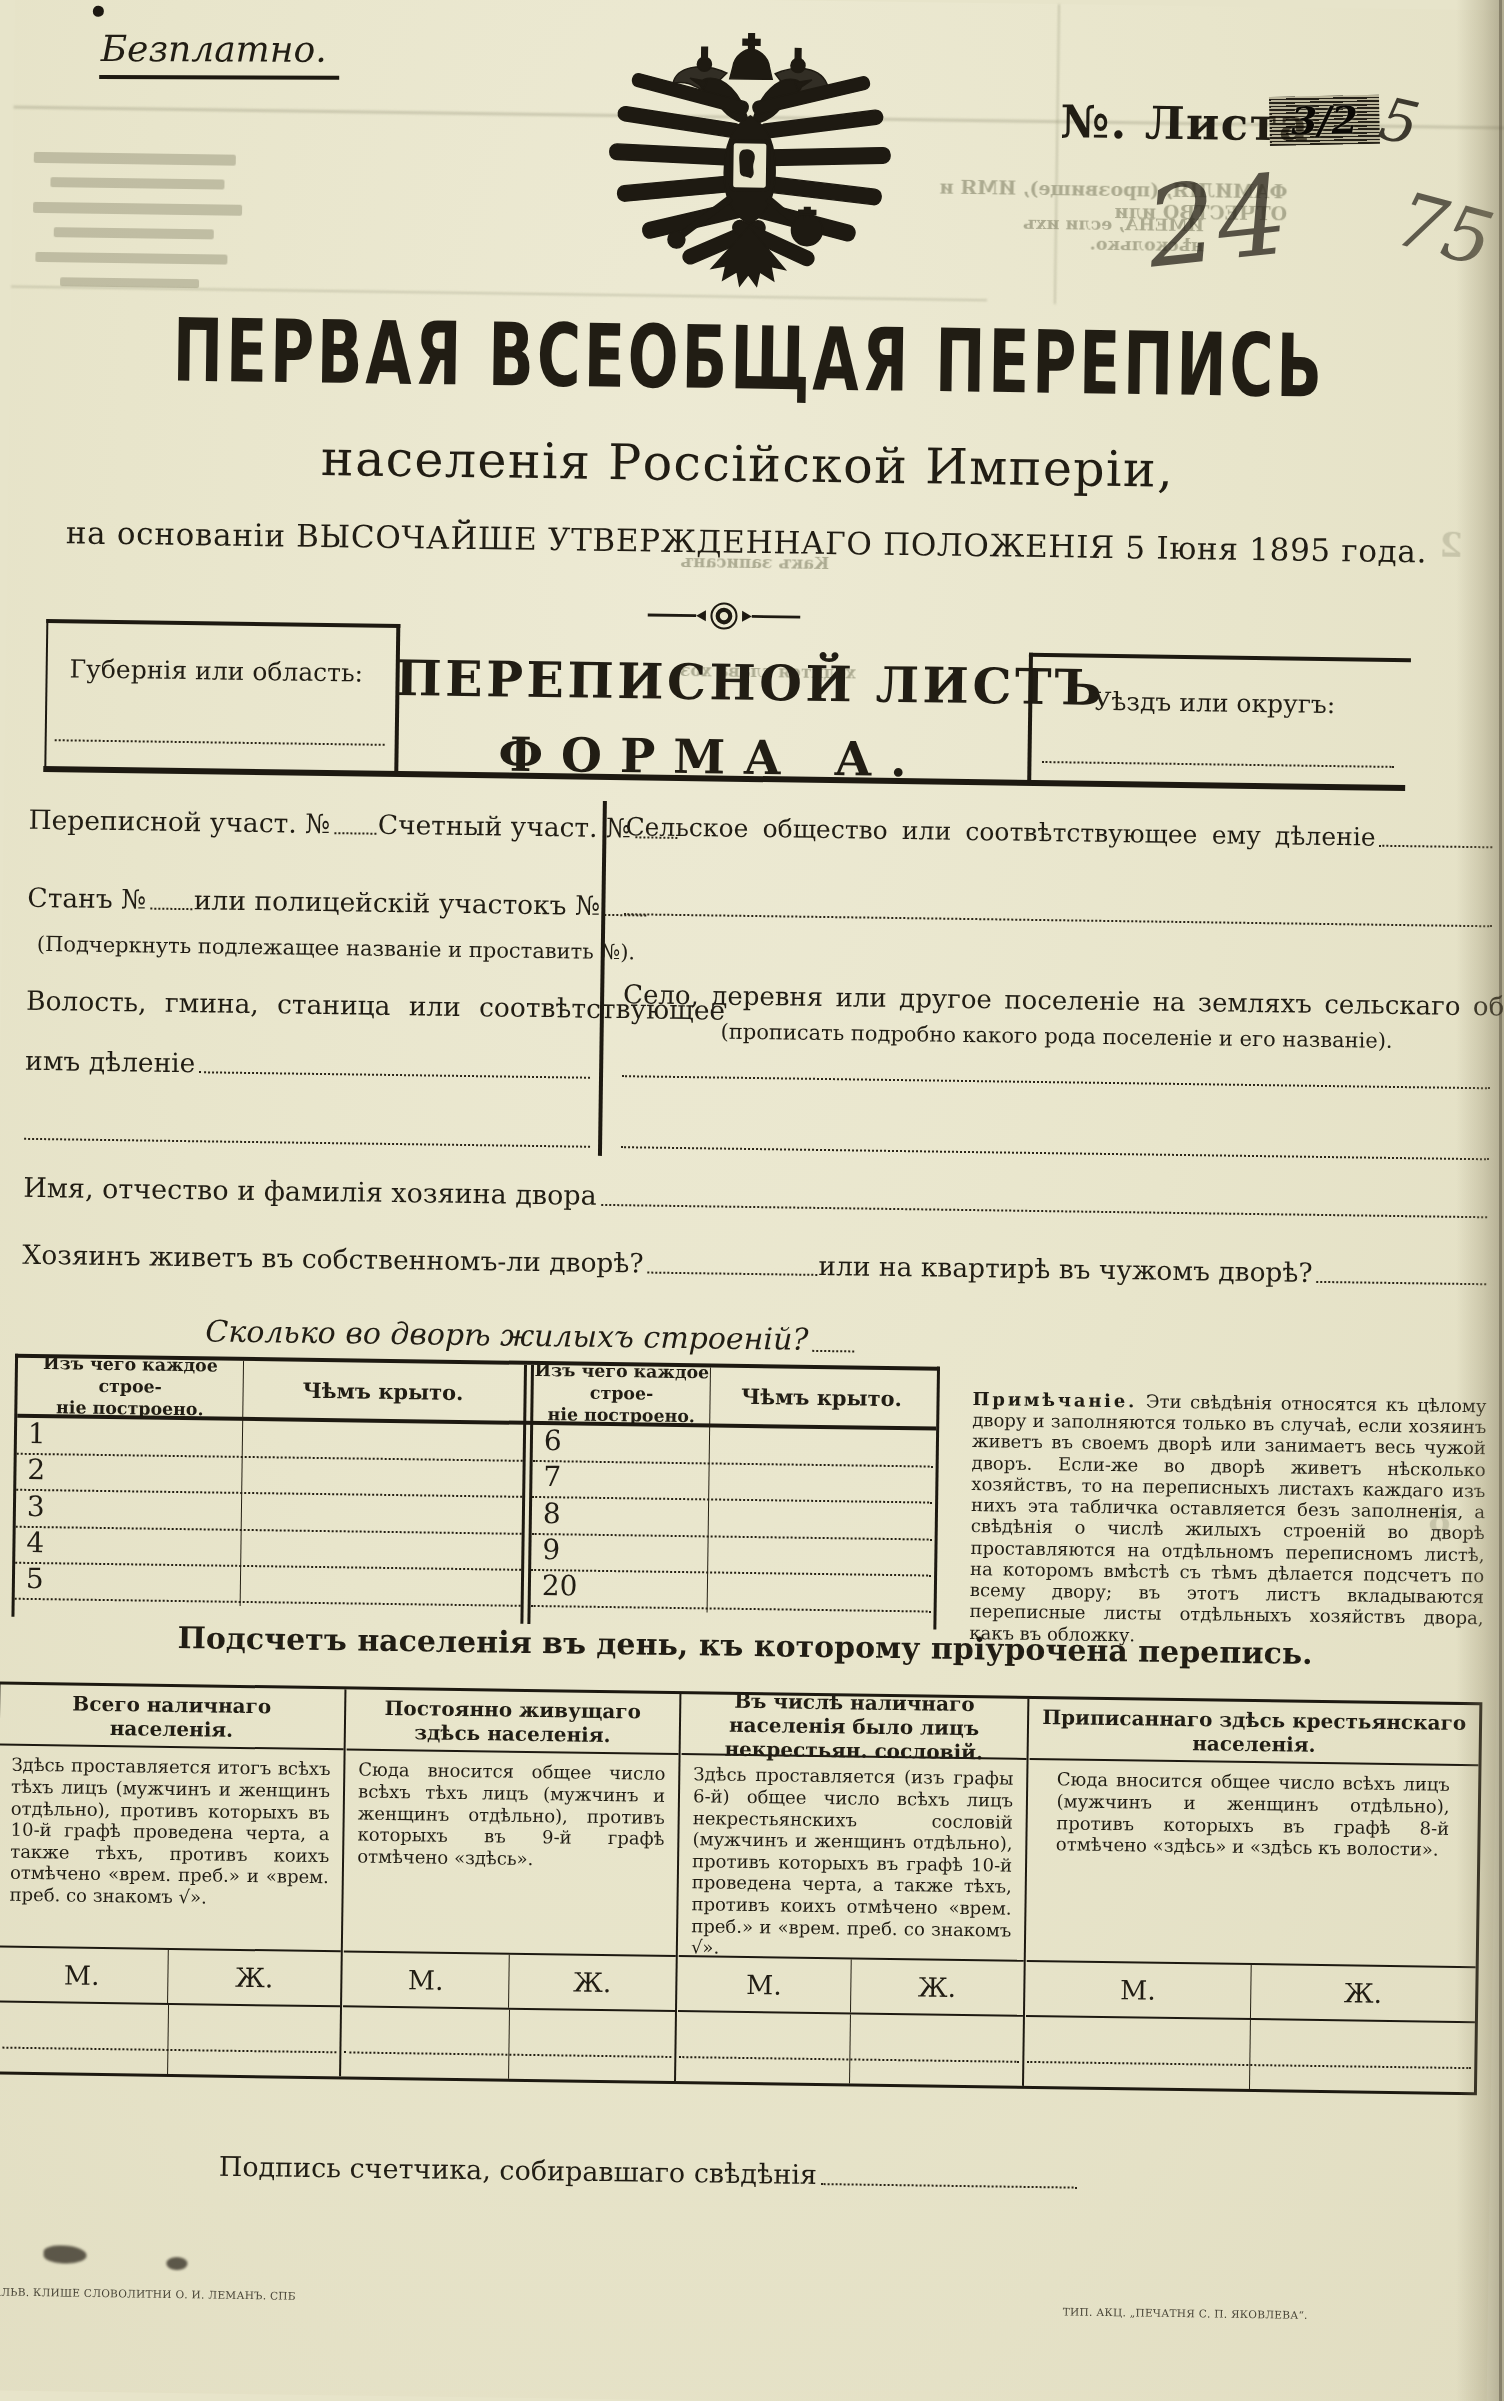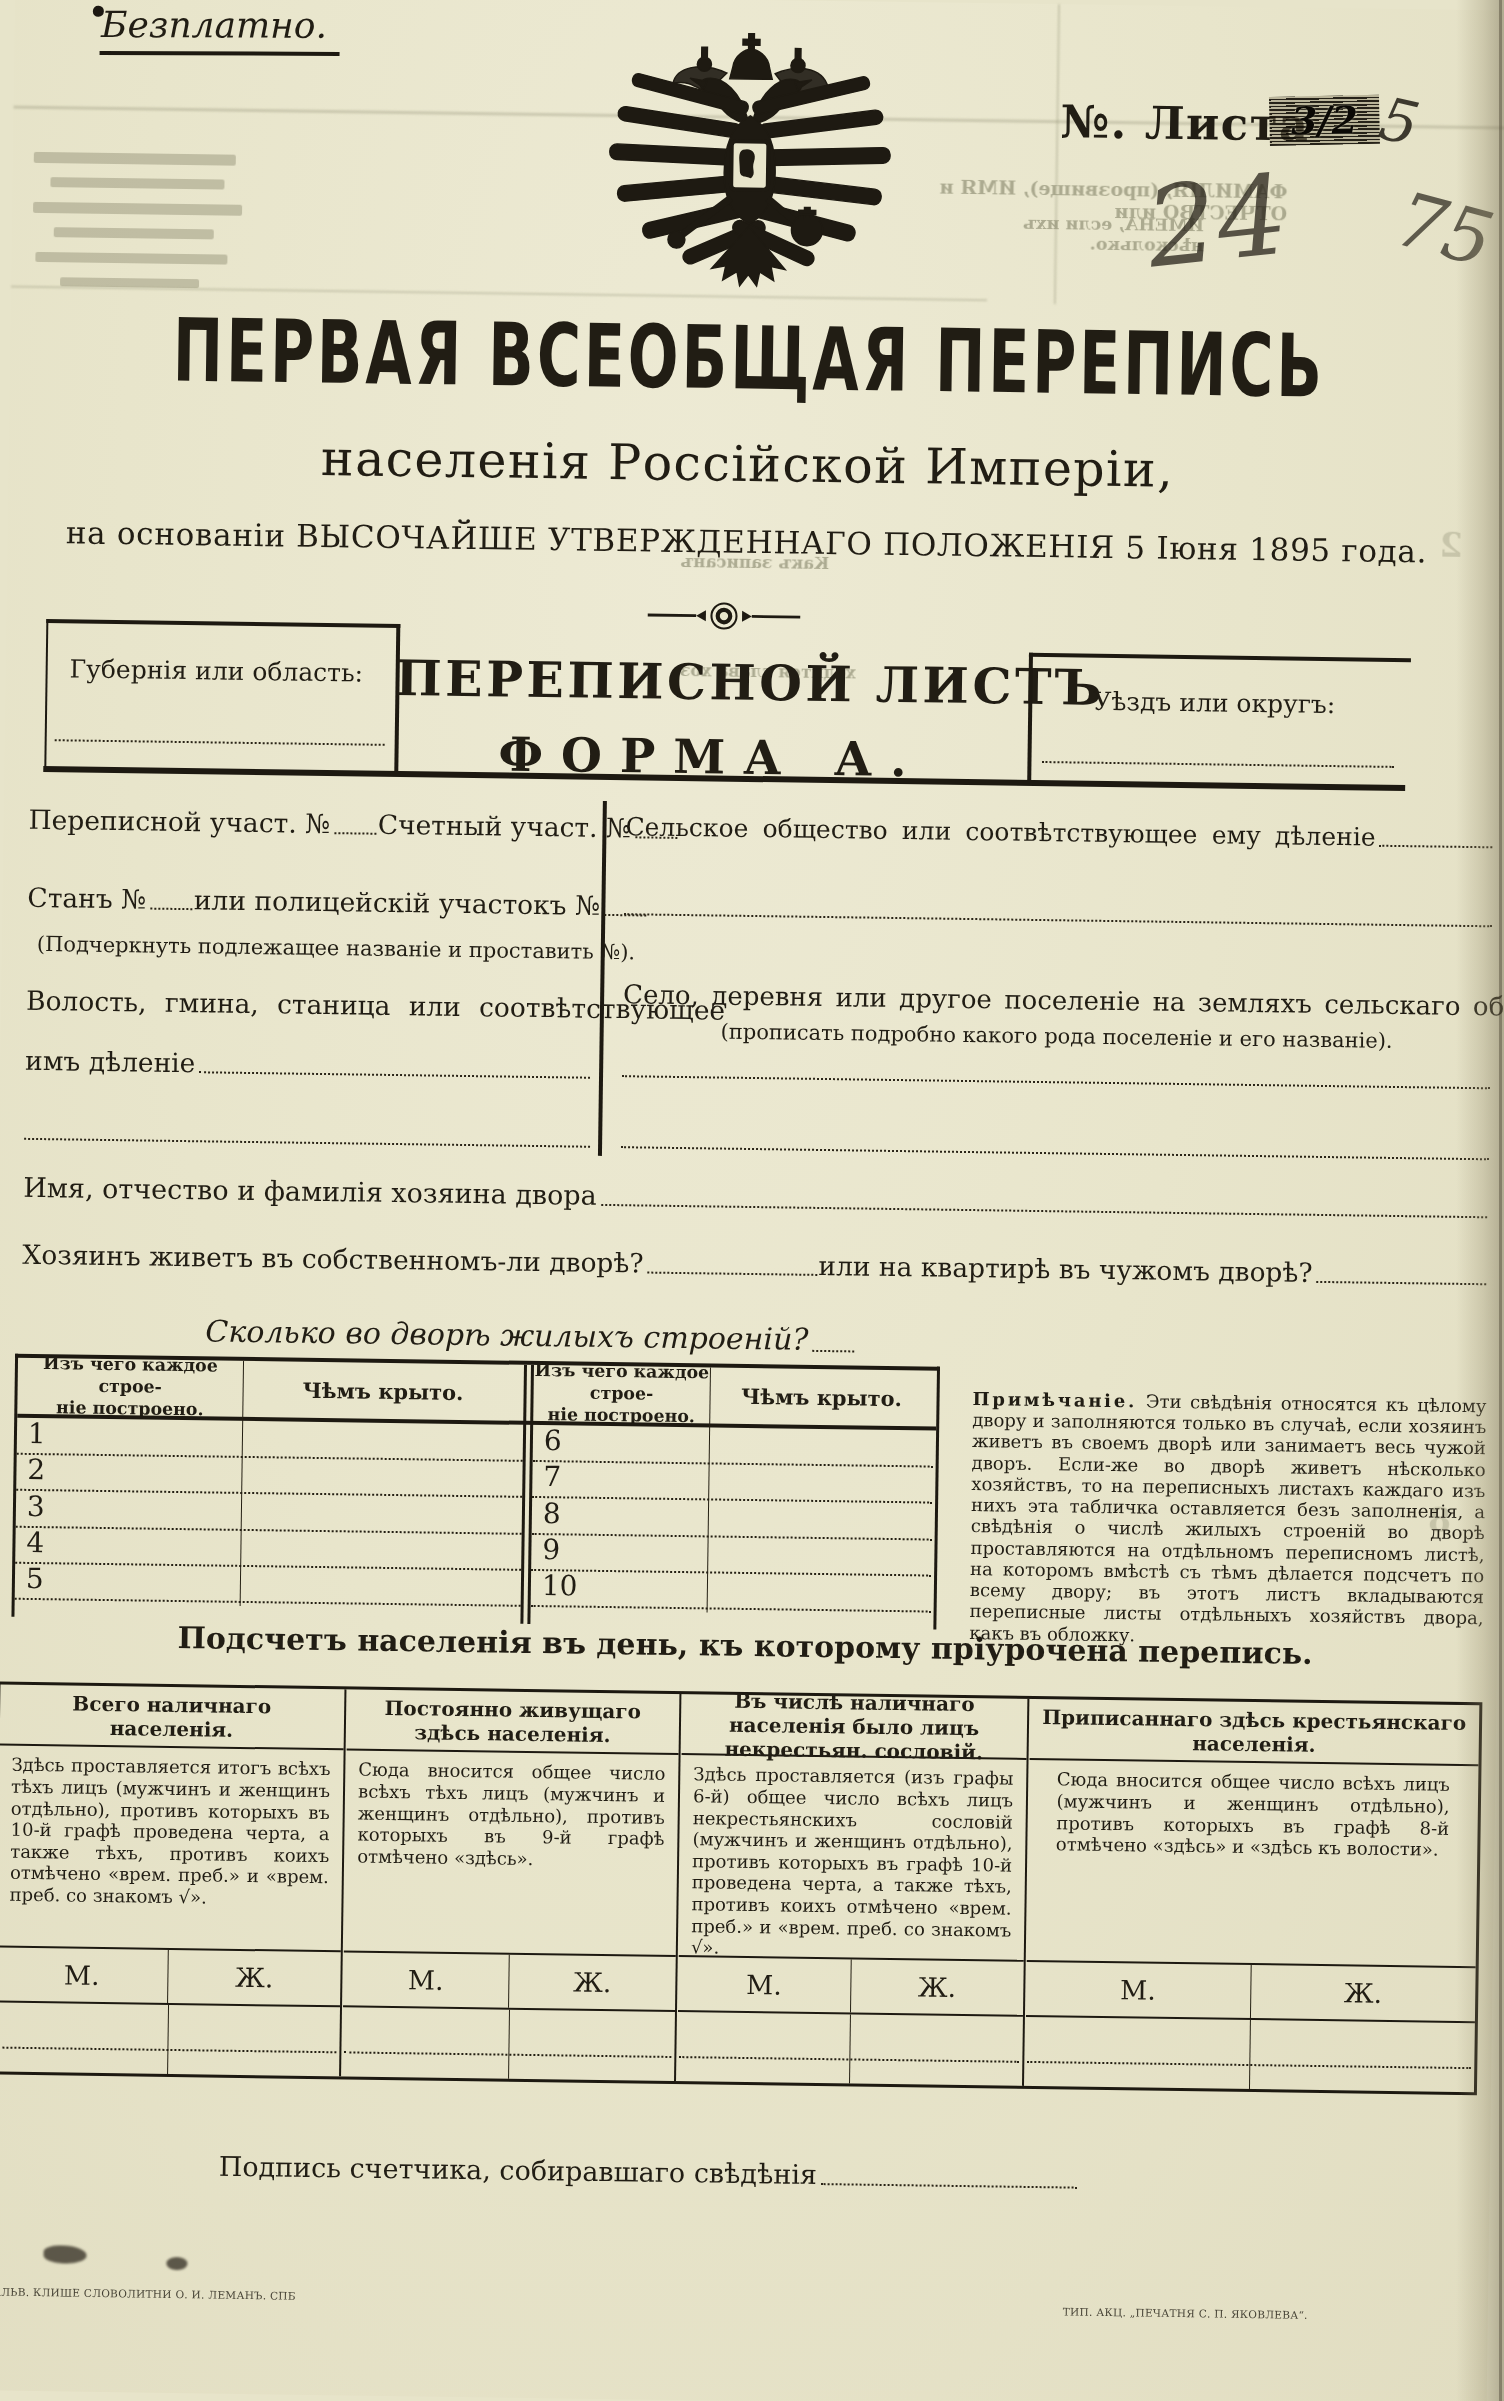--- a/index.html
+++ b/index.html
@@ -99,21 +99,21 @@
   <div class="ghost abs" style="left:613px;top:552px;width:209px;font-size:16.7px">Какъ записанъ</div>
   <div class="ghost abs" style="left:627px;top:661px;width:223px;font-size:16.7px">ходится глава хоз</div>
   <div class="ghost abs" style="left:1432px;top:516px;font-size:33px;opacity:.5">2</div>
   <div class="ghost abs" style="left:1434px;top:1491px;font-size:33px;opacity:.5">8</div>
 
   <div class="crease" style="left:0;top:116px;width:1505px;height:2.8px"></div>
   <div class="crease" style="left:0;top:296px;width:976px;height:2.1px"></div>
   <div class="crease" style="left:1043px;top:0;width:2.1px;height:300px"></div>
   <div class="abs" style="left:78px;top:15.3px;width:10.5px;height:10.5px;border-radius:50%;background:#1c1812"></div>
 
-  <div class="abs free nw" style="left:85px;top:12px;transform:rotate(-0.6deg)">Безплатно.</div>
+  <div class="abs free nw" style="left:85px;top:36px;transform:rotate(-0.6deg)">Безплатно.</div>
 
   <div class="abs sheetno nw" style="left:1047px;top:91px">№. Листа</div>
   <div class="abs stamp" style="left:1256px;top:88px">
     <span>3/2</span>
   </div>
   <div class="abs hand nw" style="left:1367px;top:78px;font-size:59px;transform:rotate(12deg)">5</div>
   <div class="abs hand nw" style="left:1135px;top:151px;font-size:110px;transform:rotate(-7deg);opacity:.85">24</div>
   <div class="abs hand nw" style="left:1385px;top:176px;font-size:75px;transform:rotate(14deg);opacity:.8">75</div>
 
   <div class="abs" style="left:587px;top:31px;width:300px;height:258px">
@@ -275,21 +275,21 @@
     <div class="b-row" style="left:0;top:59px;width:506px"><span class="b-num">1</span></div>
     <div class="b-row" style="left:0;top:95px;width:506px"><span class="b-num">2</span></div>
     <div class="b-row" style="left:0;top:132px;width:506px"><span class="b-num">3</span></div>
     <div class="b-row" style="left:0;top:168px;width:506px"><span class="b-num">4</span></div>
     <div class="b-row" style="left:0;top:204px;width:506px"><span class="b-num">5</span></div>
 
     <div class="b-row" style="left:516px;top:59px;width:400px"><span class="b-num">6</span></div>
     <div class="b-row" style="left:516px;top:95px;width:400px"><span class="b-num">7</span></div>
     <div class="b-row" style="left:516px;top:132px;width:400px"><span class="b-num">8</span></div>
     <div class="b-row" style="left:516px;top:168px;width:400px"><span class="b-num">9</span></div>
-    <div class="b-row" style="left:516px;top:204px;width:400px"><span class="b-num">10</span></div>
+    <div class="b-row" style="left:516px;top:204px;width:400px"><span class="b-num">20</span></div>
   </div>
 
   <div class="abs note" style="left:977px;top:1385px;width:514px">
     <b>Примѣчаніе.</b><span> Эти свѣдѣнія относятся къ цѣлому двору и заполняются только въ случаѣ, если хозяинъ живетъ въ своемъ дворѣ или занимаетъ весь чужой дворъ. Если-же во дворѣ живетъ нѣсколько хозяйствъ, то на переписныхъ листахъ каждаго изъ нихъ эта табличка оставляется безъ заполненія, а свѣдѣнія о числѣ жилыхъ строеній во дворѣ проставляются на отдѣльномъ переписномъ листѣ, на которомъ вмѣстѣ съ тѣмъ дѣлается подсчетъ по всему двору; въ этотъ листъ вкладываются переписные листы отдѣльныхъ хозяйствъ двора, какъ въ обложку.</span>
   </div>
 
   <div class="abs cheading nw" style="left:105px;top:1628px;width:1296px">Подсчетъ населенія въ день, къ которому пріурочена перепись.</div>
 
   <div class="abs ctable" style="left:5.6px;top:1692px;width:1479px;height:387px">
     <div class="c-col bord" style="left:0;width:344px">

